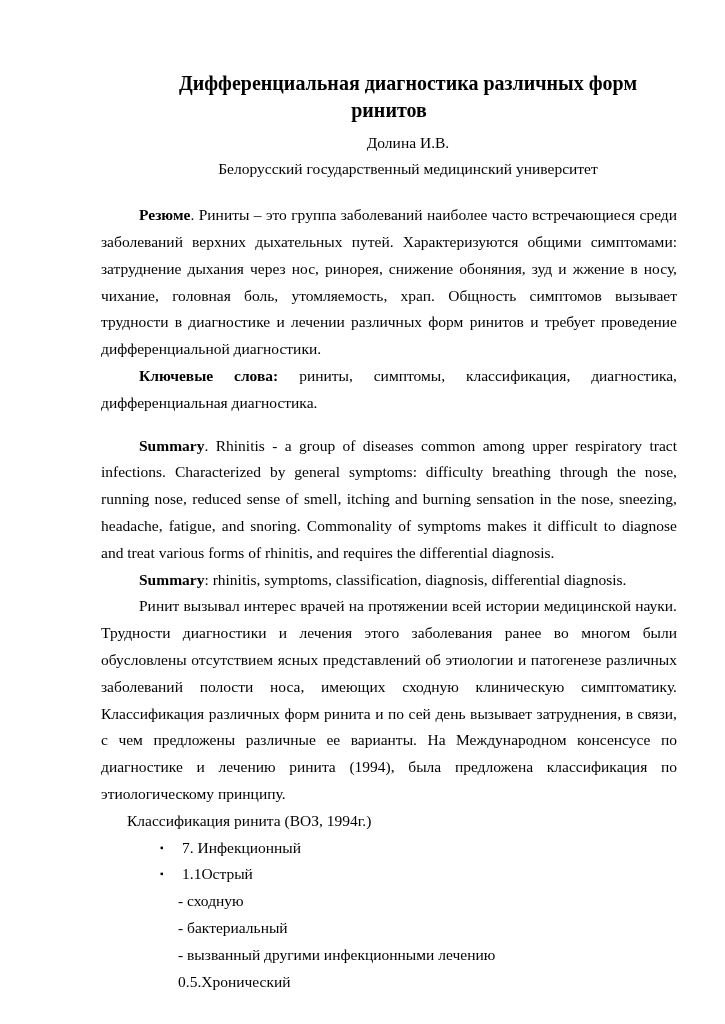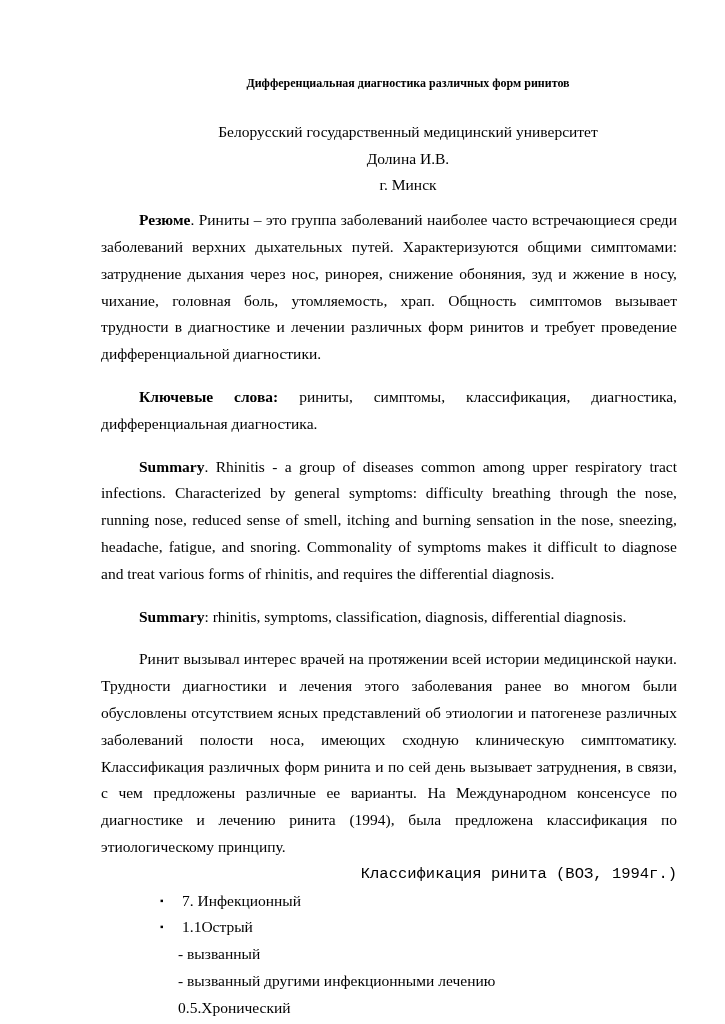--- a/index.html
+++ b/index.html
@@ -25,34 +25,32 @@
     font-size: 15.5px;
     line-height: 26.8px;
   }
   p { margin: 0; }
   .center {
     text-align: center;
     text-indent: 38px; 
   }
   .doc-title {
     font-weight: bold;
-    font-size: 12px;
-    margin-bottom: 22px;
+    font-size: 20px;
+    margin-bottom: 6px;
   }
   .body-par {
     text-align: justify;
     text-indent: 38px;
-    margin-top: 16px;
   }
-  .par-resume { margin-top: 8px; }
+  .par-resume { margin-top: 19px; }
   .par-summary { margin-top: 16px; }
   .class-heading {
-    text-align: right;
+    text-align: left;
     text-indent: 26px;
-    font-family: Liberation Mono, monospace;
   }
   .list { }
   .li {
     position: relative;
     text-align: left;
   }
   .li-bullet { padding-left: 81px; }
   .li-bullet .marker {
     position: absolute;
     left: 59px;
@@ -65,46 +63,46 @@
   b.lead { font-weight: bold; }
 </style>
 </head>
 <body>
 
 <div class="page">
   <div class="content">
 
     <p class="center doc-title">Дифференциальная диагностика различных форм ринитов</p>
 
+    <p class="center">Долина И.В.</p>
+
     <p class="center">Белорусский государственный медицинский университет</p>
 
-    <p class="center">Долина И.В.</p>
-
-    <p class="center">г. Минск</p>
 
     <p class="body-par par-resume"><b class="lead">Резюме</b><span>. Риниты – это группа заболеваний наиболее часто встречающиеся среди заболеваний верхних дыхательных путей. Характеризуются общими симптомами: затруднение дыхания через нос, ринорея, снижение обоняния, зуд и жжение в носу, чихание, головная боль, утомляемость, храп. Общность симптомов вызывает трудности в диагностике и лечении различных форм ринитов и требует проведение дифференциальной диагностики.</span></p>
 
     <p class="body-par"><b class="lead">Ключевые слова:</b><span> риниты, симптомы, классификация, диагностика, дифференциальная диагностика.</span></p>
 
     <p class="body-par par-summary"><b class="lead">Summary</b><span>. Rhinitis - a group of diseases common among upper respiratory tract infections. Characterized by general symptoms: difficulty breathing through the nose, running nose, reduced sense of smell, itching and burning sensation in the nose, sneezing, headache, fatigue, and snoring. Commonality of symptoms makes it difficult to diagnose and treat various forms of rhinitis, and requires the differential diagnosis.</span></p>
 
     <p class="body-par"><b class="lead">Summary</b><span>: rhinitis, symptoms, classification, diagnosis, differential diagnosis.</span></p>
 
     <p class="body-par">Ринит вызывал интерес врачей на протяжении всей истории медицинской науки. Трудности диагностики и лечения этого заболевания ранее во многом были обусловлены отсутствием ясных представлений об этиологии и патогенезе различных заболеваний полости носа, имеющих сходную клиническую симптоматику. Классификация различных форм ринита и по сей день вызывает затруднения, в связи, с чем предложены различные ее варианты. На Международном консенсусе по диагностике и лечению ринита (1994), была предложена классификация по этиологическому принципу.</p>
 
     <p class="class-heading">Классификация ринита (ВОЗ, 1994г.)</p>
 
     <div class="list">
 
       <p class="li li-bullet"><span class="marker">▪</span><span>7. Инфекционный</span></p>
 
       <p class="li li-bullet"><span class="marker">▪</span><span>1.1Острый</span></p>
 
-      <p class="li li-dash"><span>- вызванный</span></p>
+      <p class="li li-dash"><span>- сходную</span></p>
 
+      <p class="li li-dash"><span>- бактериальный</span></p>
 
       <p class="li li-dash"><span>- вызванный другими инфекционными лечению</span></p>
 
       <p class="li li-plain"><span>0.5.Хронический</span></p>
 
     </div>
 
   </div>
 </div>
 

